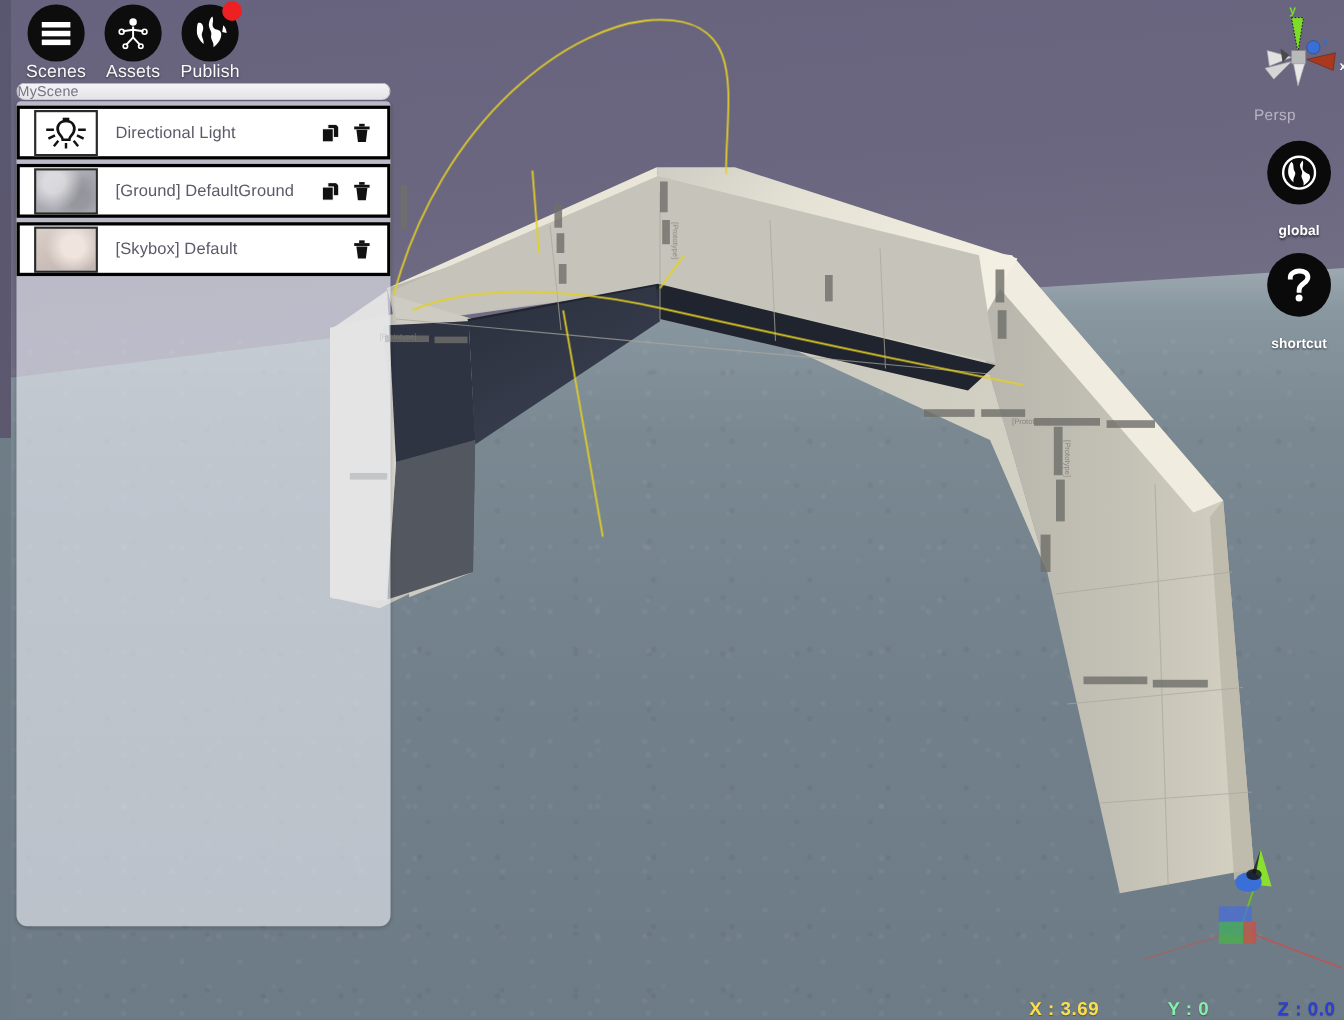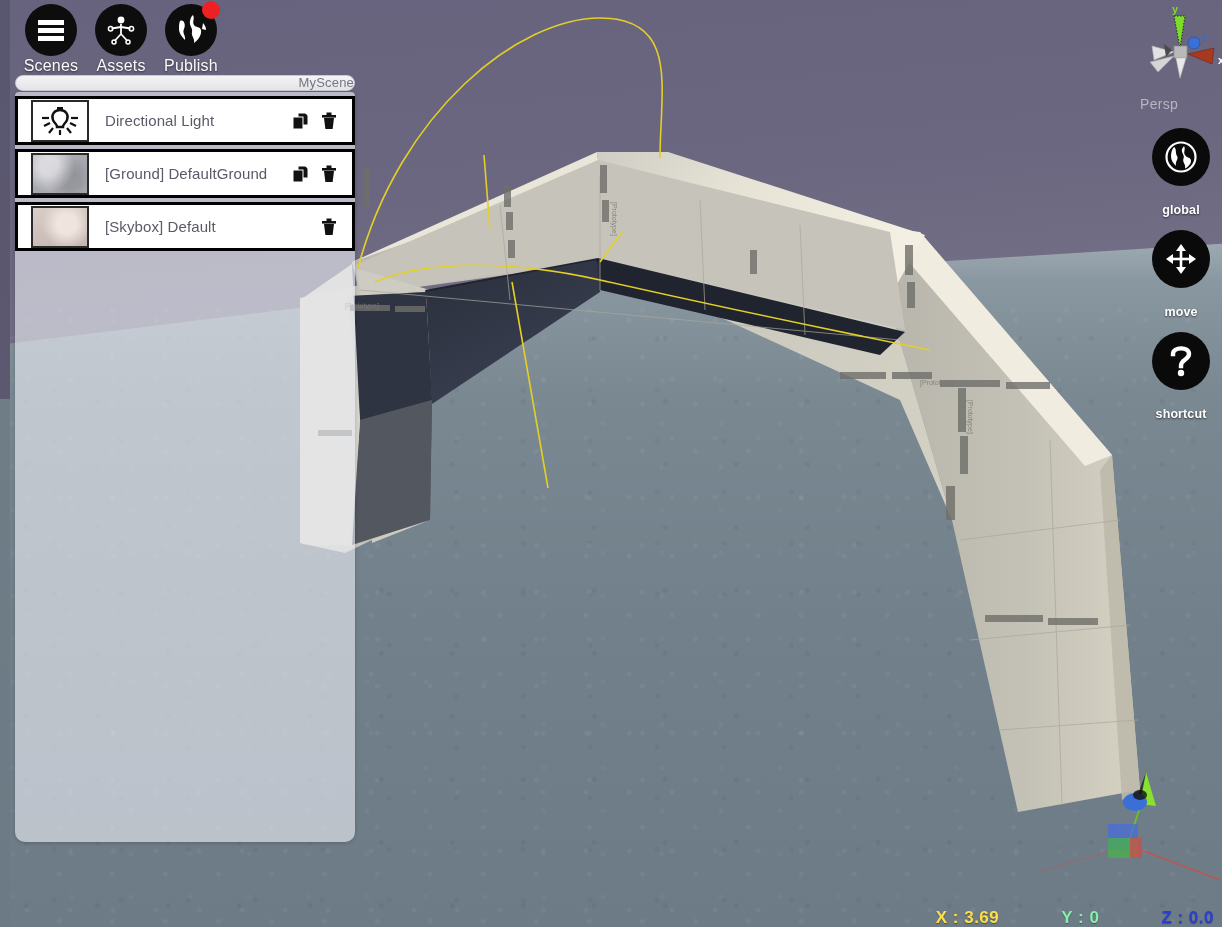--- a/index.html
+++ b/index.html
@@ -48,21 +48,21 @@
   }
   #edge-strip{
     position:absolute; left:0; top:0; width:10px; height:927px;
     background:linear-gradient(180deg,#59566f 0%,#5b586f 43%,#6f7d87 43%,#6b7a84 100%);
   }
 
   .scene-title{
     position:absolute; left:15px; top:75px; width:340px; height:16px;
     background:linear-gradient(180deg,#f4f4f6 0%,#e4e4e8 100%);
     border:1px solid #c9c9d2; border-radius:8px;
-    font-size:13px; color:#757585; text-align:right; line-height:14px;
+    font-size:13px; color:#757585; text-align:left; line-height:14px;
     letter-spacing:.2px;
   }
 
   .hier-list{ position:absolute; left:15px; top:96px; width:340px; }
   .hier-row{
     position:relative; display:flex; align-items:center;
     height:49px; margin-bottom:4px;
     background:#ffffff; border:3px solid #000000;
   }
   .hier-row.selected{ background:#fcfac6; border-color:#b5b48b; }
@@ -435,33 +435,20 @@
       <div class="tool-circle">
         <svg width="32" height="32" viewBox="0 0 32 32">
           <circle cx="16" cy="16" r="14.5" fill="none" stroke="#fff" stroke-width="2.2"></circle>
           <path d="M9,6 C12,8 10,12 12,15 C14,18 10,20 11,25 C8,22 6,19 6,15.5 C6,11.5 7,8 9,6 Z" fill="#fff"></path>
           <path d="M19,5 C21,8 18,11 20,14 C22.6,17.6 26,16 26,20 C26,23 23,26 20,27.6 C21,23 17,21 18.5,17.5 C20,14 16,12 17,8 Z" fill="#fff"></path>
         </svg>
       </div>
       <div class="tool-label">global</div>
     </div>
 
-    <div class="tool-item">
-      <div class="tool-circle">
-        <svg width="32" height="32" viewBox="0 0 32 32">
-          <line x1="16" y1="4" x2="16" y2="28" stroke="#fff" stroke-width="2.6"></line>
-          <line x1="4" y1="16" x2="28" y2="16" stroke="#fff" stroke-width="2.6"></line>
-          <polygon points="16,1 21,8 11,8" fill="#fff"></polygon>
-          <polygon points="16,31 21,24 11,24" fill="#fff"></polygon>
-          <polygon points="1,16 8,11 8,21" fill="#fff"></polygon>
-          <polygon points="31,16 24,11 24,21" fill="#fff"></polygon>
-        </svg>
-      </div>
-      <div class="tool-label">move</div>
-    </div>
 
 
     <div class="tool-item">
       <div class="tool-circle">
         <svg width="26" height="34" viewBox="0 0 26 34">
           <path d="M5,10 C5,3 21,2 21,10 C21,16 13,15 13,22" fill="none" stroke="#fff" stroke-width="4.4" stroke-linecap="square"></path>
           <circle cx="13" cy="29" r="3.2" fill="#fff"></circle>
         </svg>
       </div>
       <div class="tool-label">shortcut</div>

